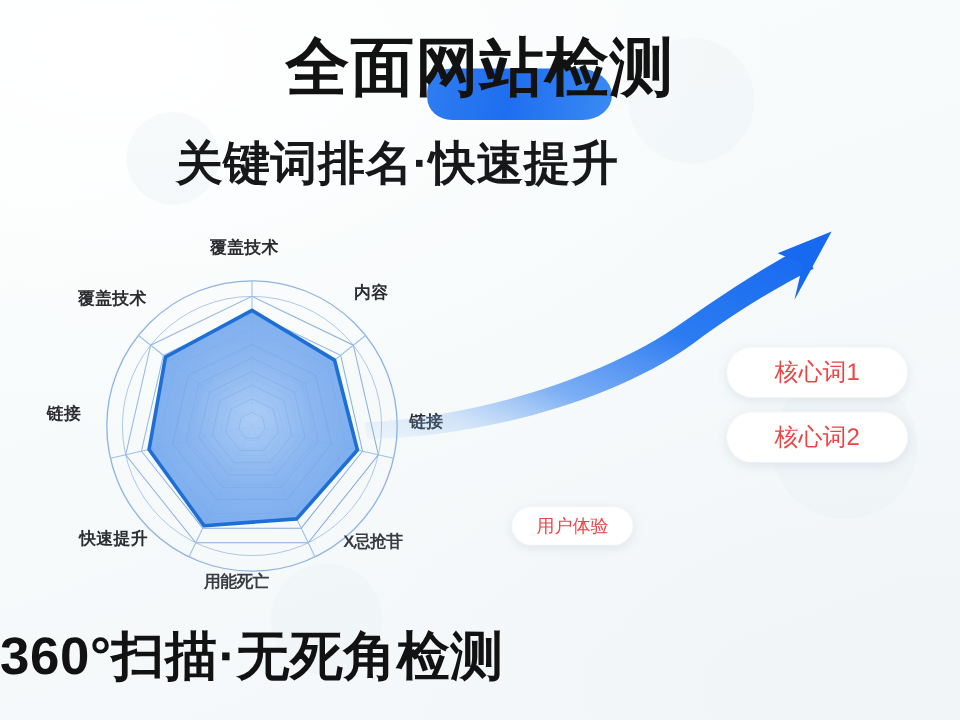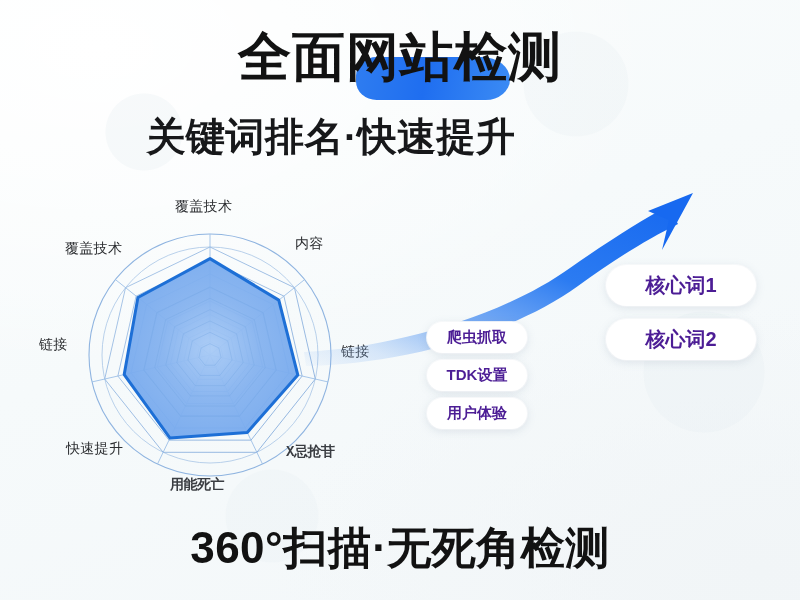--- a/index.html
+++ b/index.html
@@ -83,21 +83,20 @@
     color: #17181a;
     white-space: nowrap;
   }
 
   
   #footline {
     position: absolute;
     top: 526px;
     left: 0;
     width: 800px;
-    text-align: center;
     font-size: 44px;
     line-height: 1;
     font-weight: 700;
     letter-spacing: .5px;
     color: #121212;
     white-space: nowrap;
   }
 
   
   #radar-block {
@@ -105,45 +104,45 @@
     left: 45px;
     top: 195px;
     width: 340px;
     height: 320px;
   }
   #radar-svg { position: absolute; left: 0; top: 0; }
 
   .axis-label {
     position: absolute;
     font-size: 14px;
-    font-weight: 400;
+    font-weight: 700;
     color: #2b2d30;
     white-space: nowrap;
     letter-spacing: .3px;
   }
   .axis-label.garbled {
     color: #3a3d42;
     font-weight: 700;
     filter: blur(.28px);
     letter-spacing: -.5px;
-    font-family: Liberation Mono, monospace;
   }
 
   
   .pill {
     position: absolute;
     display: flex;
     align-items: center;
     justify-content: center;
     background: #ffffff;
     border-radius: 999px;
-    color: #4c1d95;
-    font-weight: 700;
+    color: #ef4444;
+    font-weight: 400;
     box-shadow: 0 2px 10px rgba(120,140,165,.20), 0 0 0 1px rgba(255,255,255,.9);
     white-space: nowrap;
+    margin-top: 25px;
   }
   .pill-sm {
     width: 100px;
     height: 31px;
     font-size: 15px;
     left: 427px;
   }
   #pill-crawl { top: 322px; }
   #pill-tdk   { top: 360px; }
   #pill-link  { top: 398px; }
@@ -264,22 +263,20 @@
              C 120 168, 230 138, 300 88
              C 340 60, 372 40, 398 26
              L 408 44
              C 380 58, 346 78, 308 106
              C 236 158, 124 184, 36 186
              Z" fill="url(#arrowGrad)"></path>
 
     <path d="M 423 13 L 378 31 L 399 40 L 392 70 Z" fill="#1769f0"></path>
   </svg>
 
-  <div class="pill pill-sm" id="pill-crawl">爬虫抓取</div>
-  <div class="pill pill-sm" id="pill-tdk">TDK设置</div>
   <div class="pill pill-sm" id="pill-link">用户体验</div>
 
   <div class="pill pill-lg" id="pill-kw1">核心词1</div>
   <div class="pill pill-lg" id="pill-kw2">核心词2</div>
 
   <div id="footline">360°扫描·无死角检测</div>
 
 </div>
 
 </body></html>

